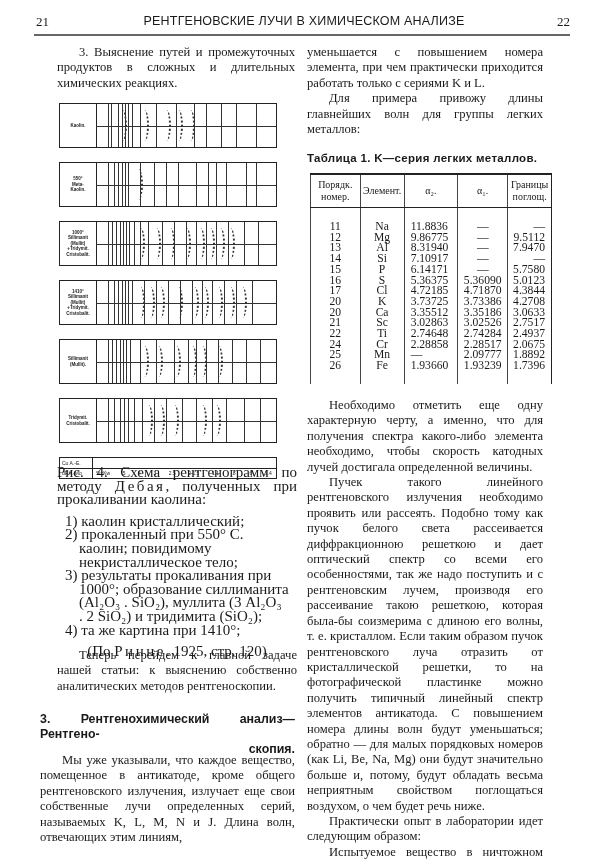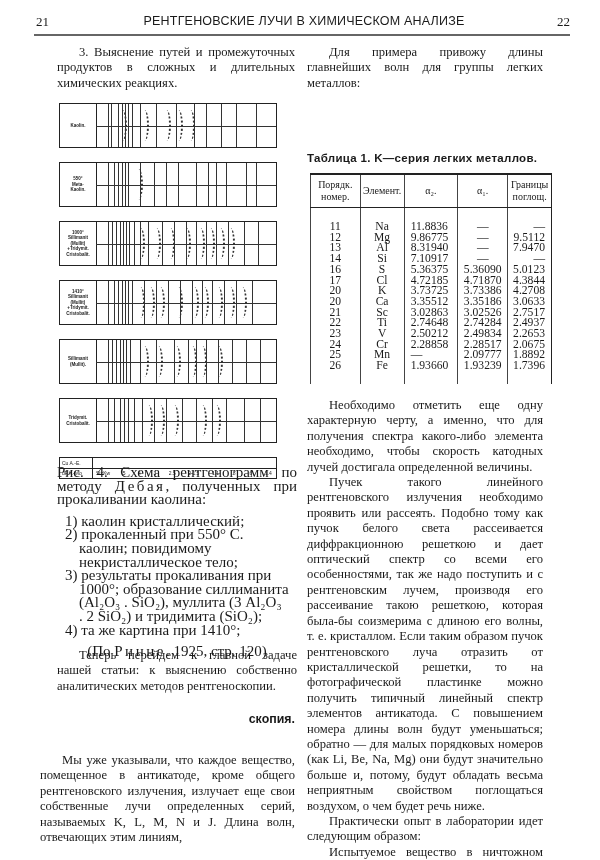--- a/index.html
+++ b/index.html
@@ -283,28 +283,30 @@
   <p class="center">
     <span>(По </span><span class="spaced">Ринне</span><span>. 1925, стр. 120)</span>
   </p>
 </div>
 
 <div class="col col-left" style="top:648px; width:240px;">
   <p class="indent">Теперь перейдем к главной задаче нашей статьи: к выяснению собственно аналитических методов рентгеноскопии.</p>
 </div>
 
 <div class="section-heading">
+  <span>3. Рентгенохимический анализ—Рентгено-</span>
   <span class="line2">скопия.</span>
 </div>
 
 <div class="col col-left" style="top:753px; left:40px; width:255px;">
   <p class="indent">Мы уже указывали, что каждое вещество, помещенное в антикатоде, кроме общего рентгеновского излучения, излучает еще свои собственные лучи определенных серий, называемых K, L, M, N и J. Длина волн, отвечающих этим линиям,</p>
 </div>
 
 <div class="col col-right" style="top:45px; width:236px;">
+  <p>уменьшается с повышением номера элемента, при чем практически приходится работать только с сериями K и L.</p>
   <p class="indent">Для примера привожу длины главнейших волн для группы легких металлов:</p>
 </div>
 
 <div class="table-title">Таблица 1. K—серия легких металлов.</div>
 
 <div class="table-wrap">
   <div class="table-toprule"></div>
   <table>
     <thead>
       <tr>
@@ -345,20 +347,27 @@
           <td class="num">7.9470</td>
         </tr>
         <tr>
           <td>14</td>
           <td>Si</td>
           <td class="lft">7.10917</td>
           <td>—</td>
           <td class="num">—</td>
         </tr>
         <tr>
+          <td>15</td>
+          <td>P</td>
+          <td class="lft">6.14171</td>
+          <td>—</td>
+          <td class="num">5.7580</td>
+        </tr>
+        <tr>
           <td>16</td>
           <td>S</td>
           <td class="lft">5.36375</td>
           <td>5.36090</td>
           <td class="num">5.0123</td>
         </tr>
         <tr>
           <td>17</td>
           <td>Cl</td>
           <td class="lft">4.72185</td>
@@ -387,27 +396,20 @@
           <td class="num">2.7517</td>
         </tr>
         <tr>
           <td>22</td>
           <td>Ti</td>
           <td class="lft">2.74648</td>
           <td>2.74284</td>
           <td class="num">2.4937</td>
         </tr>
         <tr>
-          <td>23</td>
-          <td>V</td>
-          <td class="lft">2.50212</td>
-          <td>2.49834</td>
-          <td class="num">2.2653</td>
-        </tr>
-        <tr>
           <td>24</td>
           <td>Cr</td>
           <td class="lft">2.28858</td>
           <td>2.28517</td>
           <td class="num">2.0675</td>
         </tr>
         <tr>
           <td>25</td>
           <td>Mn</td>
           <td class="lft">—</td>

